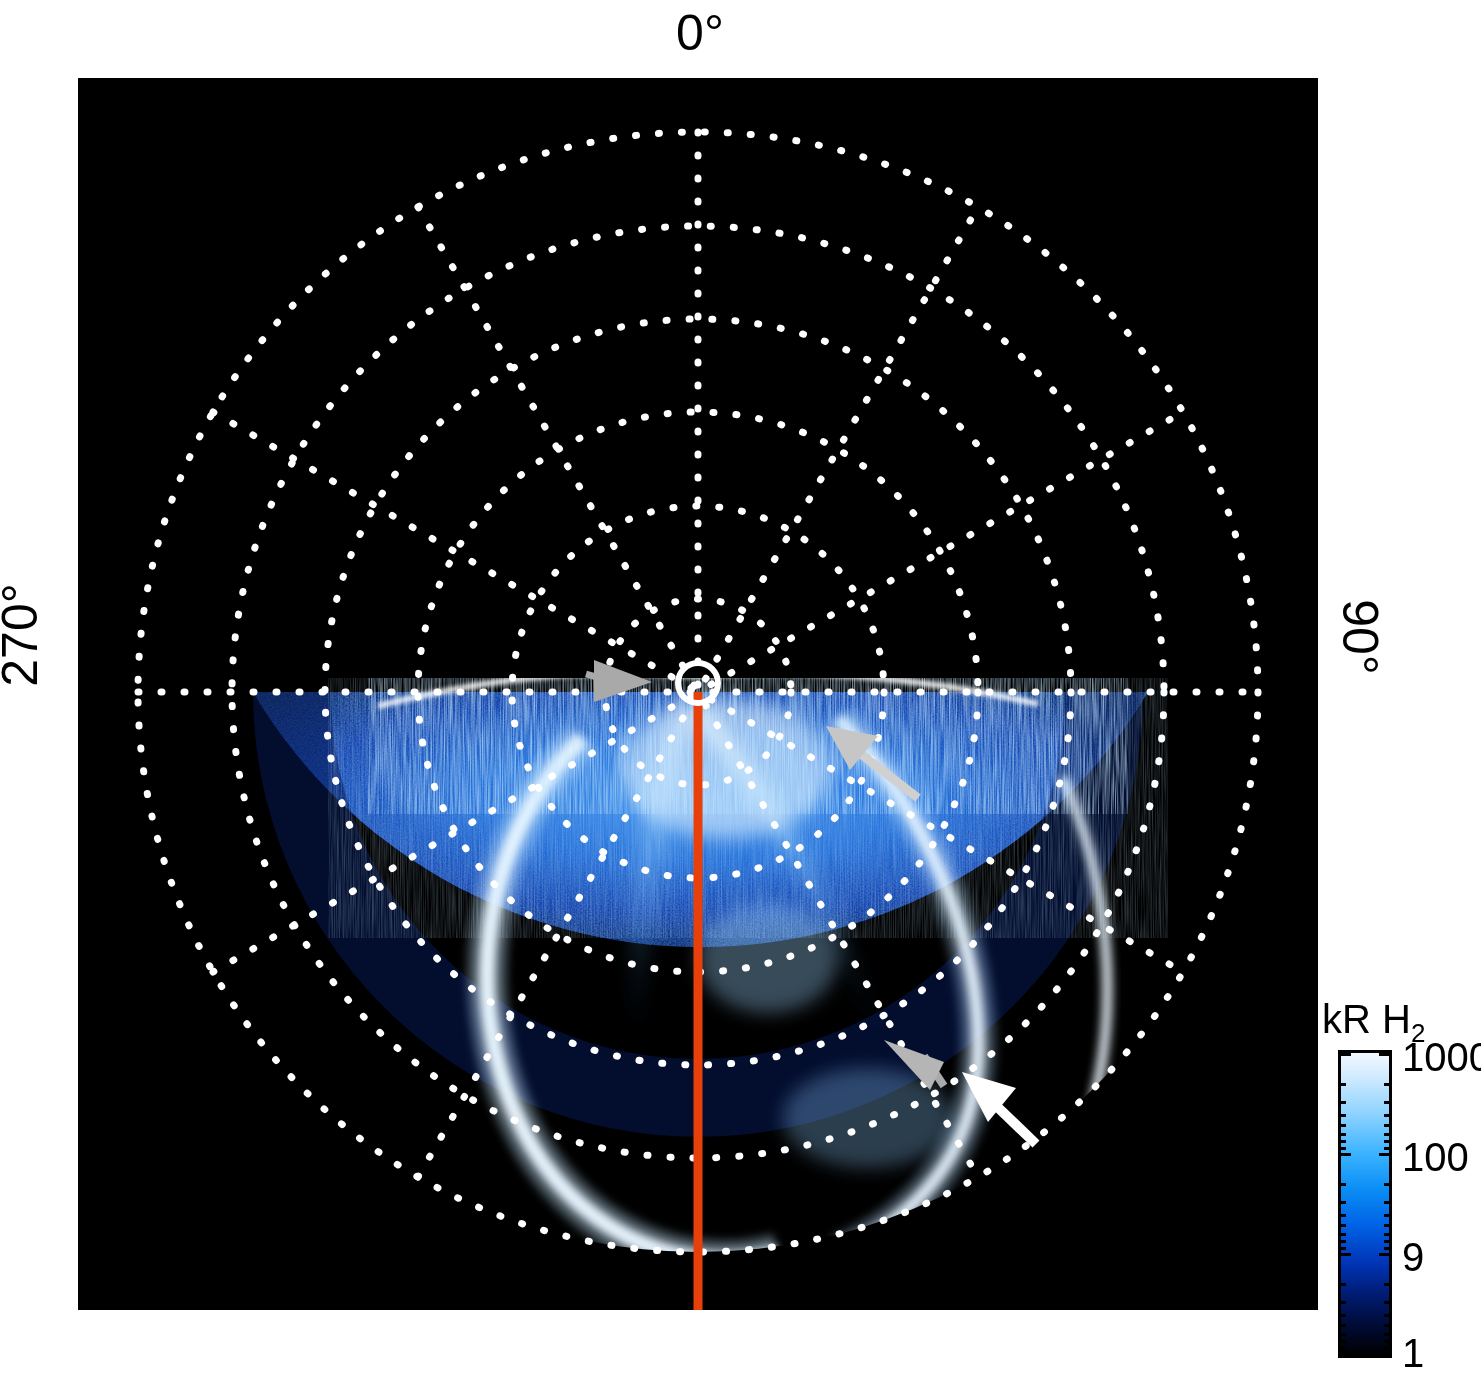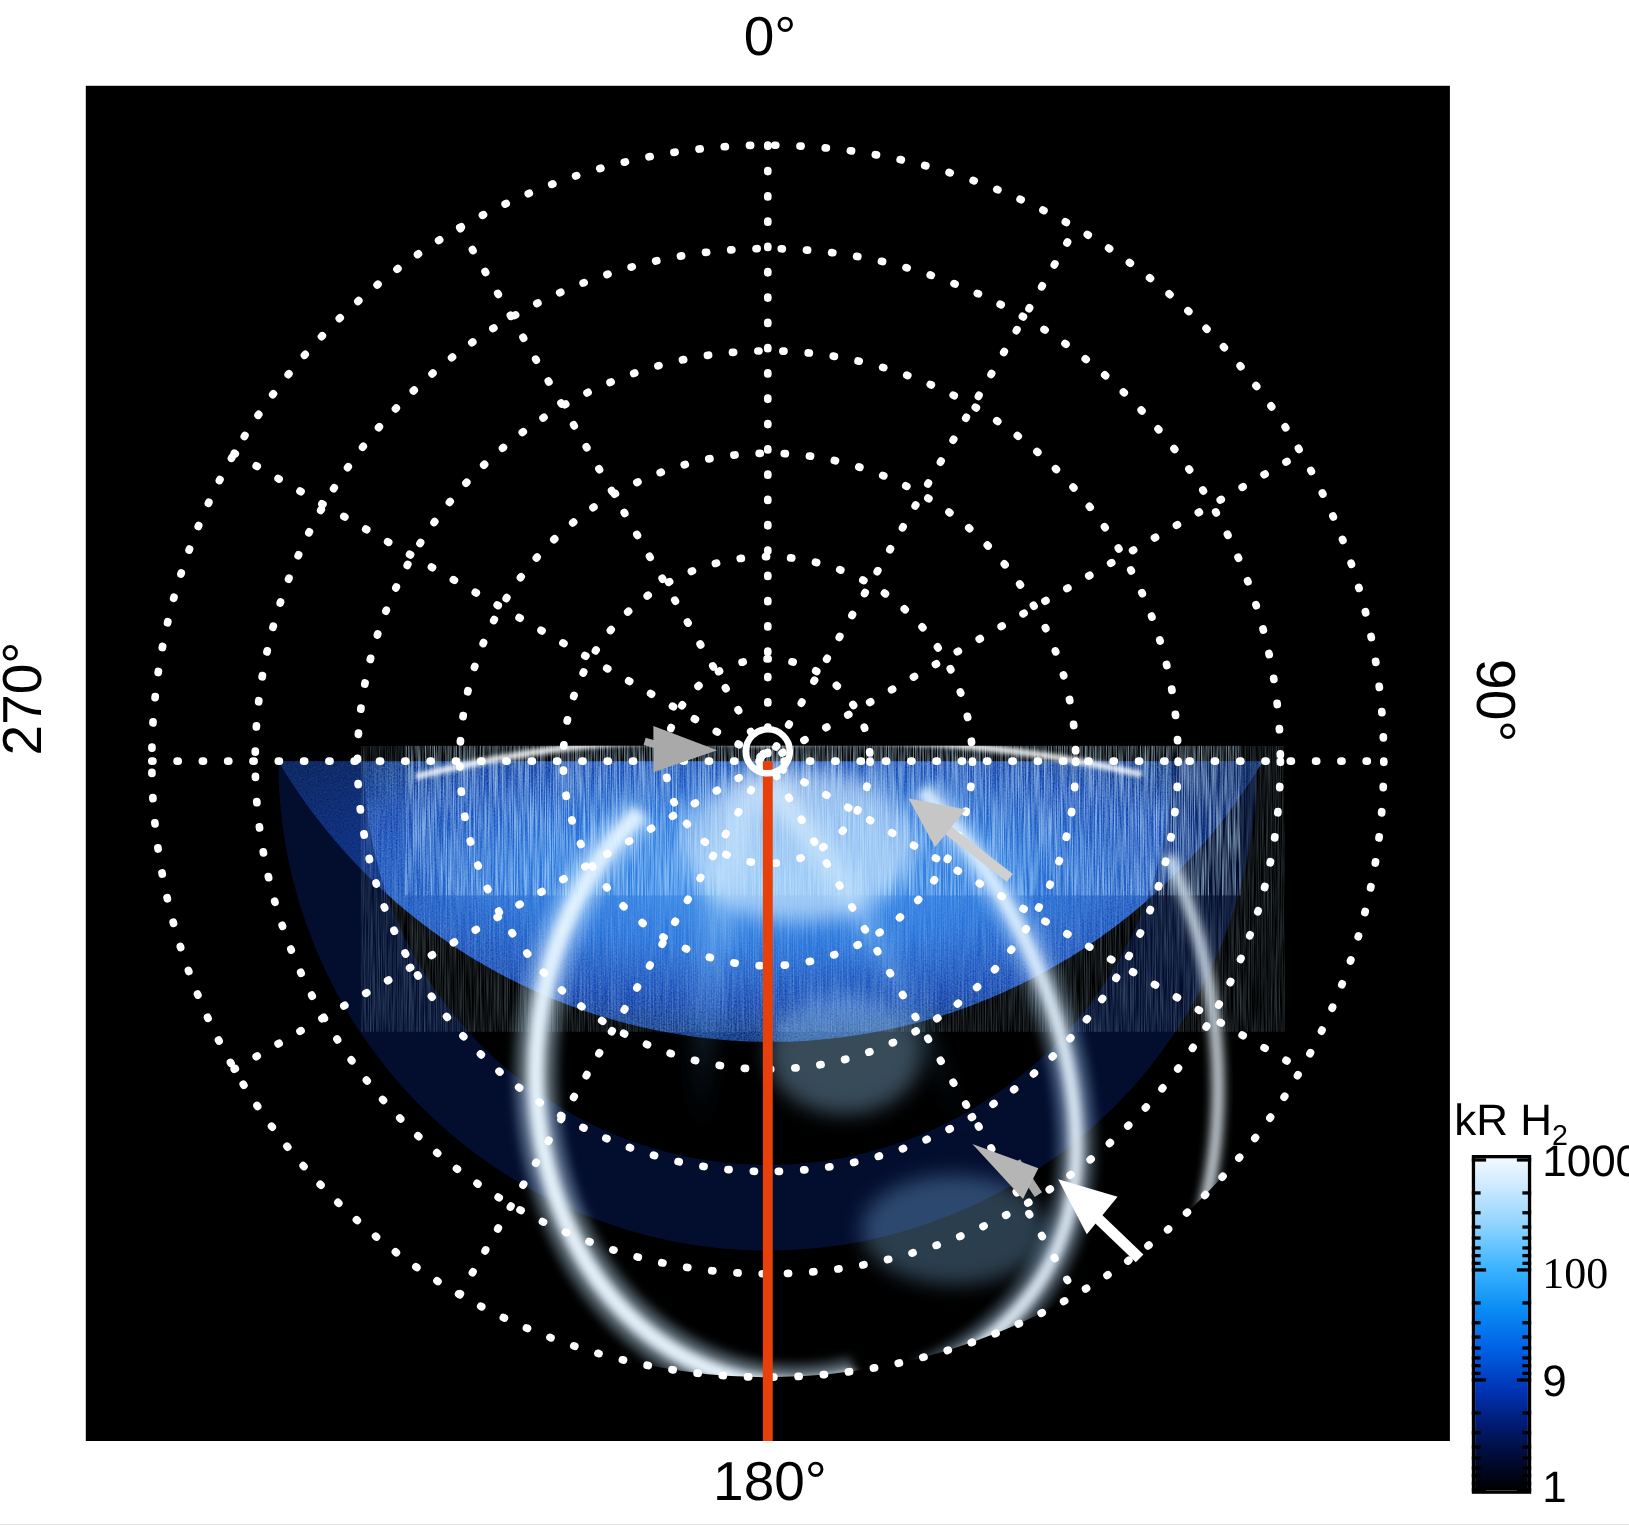--- a/index.html
+++ b/index.html
@@ -107,21 +107,20 @@
     font-family: "Liberation Sans", sans-serif;
   }
 </style>
 </head>
 <body>
 
 <div id="page">
 
   <div class="axis-label" id="label-top">0°</div>
 
-  <div class="axis-label" id="label-bottom">180°</div>
 
   <div class="axis-label" id="label-left">270°</div>
 
   <div class="axis-label" id="label-right">90°</div>
 
   <div id="plot">
     <svg width="1240" height="1232" viewBox="0 0 1240 1232">
       <defs>
 
         <radialGradient id="gDiffuse" cx="50%" cy="42%" r="62%">
@@ -352,18 +351,18 @@
     <div class="cbar-tick minor right-minor" style="top:250px;"></div>
     <div class="cbar-tick minor right-minor" style="top:286px;"></div>
     <div class="cbar-tick minor right-minor" style="top:304px;"></div>
     <div class="cbar-tick minor right-minor" style="top:317px;"></div>
     <div class="cbar-tick minor right-minor" style="top:327px;"></div>
     <div class="cbar-tick minor right-minor" style="top:336px;"></div>
     <div class="cbar-tick minor right-minor" style="top:343px;"></div>
     <div class="cbar-tick minor right-minor" style="top:350px;"></div>
 
     <div class="cbar-lbl" style="top:60px;">1000</div>
-    <div class="cbar-lbl" style="top:160px;font-family:Liberation Serif, serif;">100</div>
+    <div class="cbar-lbl" style="top:160px;">100</div>
     <div class="cbar-lbl" style="top:260px;">9</div>
     <div class="cbar-lbl" style="top:356px;">1</div>
   </div>
 
 </div>
 
 </body></html>

